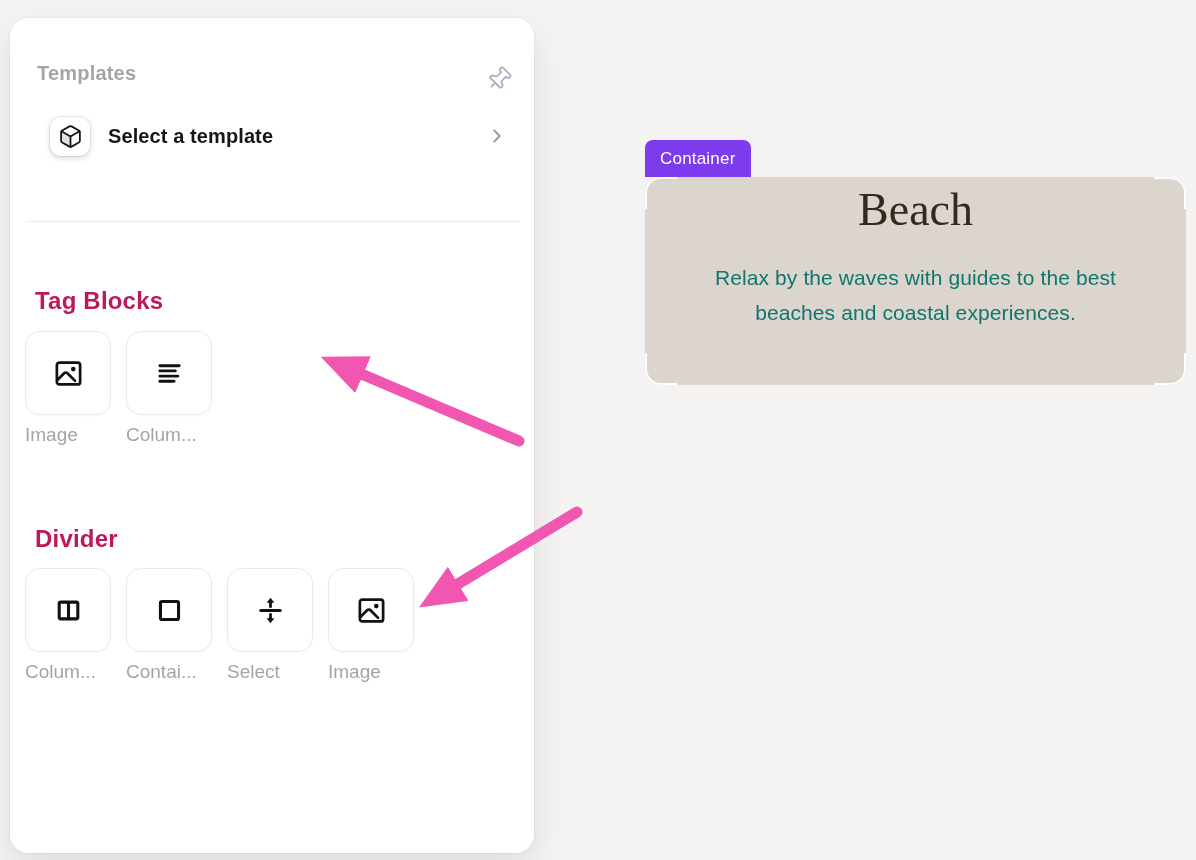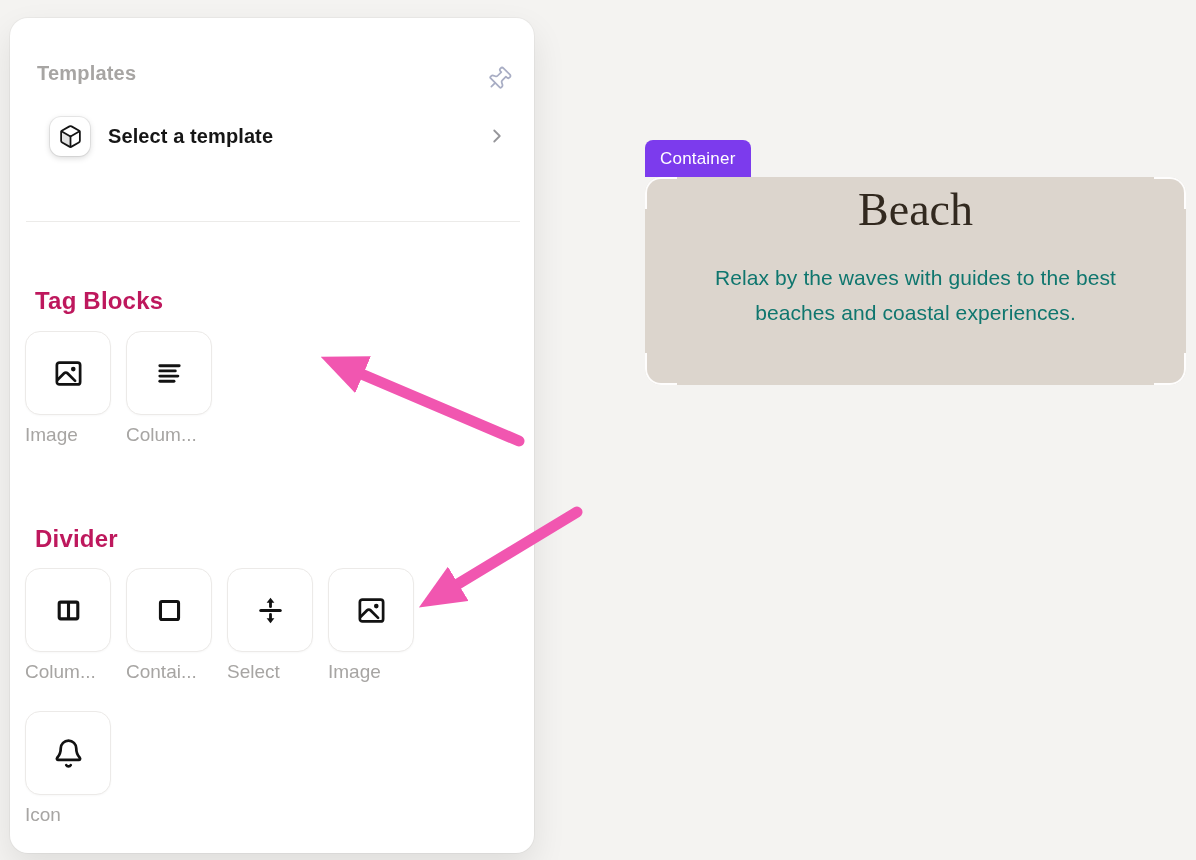--- a/index.html
+++ b/index.html
@@ -207,33 +207,20 @@
             <rect x="3" y="3.5" width="18" height="17" rx="2"></rect>
             <circle cx="15.7" cy="8.6" r="1.1" fill="currentColor" stroke-width="1.4"></circle>
             <path d="m3.6 16.8 5-5a1.8 1.8 0 0 1 2.6 0l5.9 5.9"></path>
           </svg>
         </span>
       </div>
       <div class="block-label">Image</div>
     </div>
   </div>
 
-  <div class="block-row row-unlinked2">
-    <div class="block-item">
-      <div class="block-btn">
-        <span>
-          <svg class="ic" width="31" height="31" viewBox="0 0 24 24" fill="none" stroke="currentColor" stroke-width="2.1" stroke-linecap="round" stroke-linejoin="round">
-            <path d="M10.268 21a2 2 0 0 0 3.464 0"></path>
-            <path d="M3.262 15.326A1 1 0 0 0 4 17h16a1 1 0 0 0 .74-1.673C19.41 13.956 18 12.499 18 8A6 6 0 0 0 6 8c0 4.499-1.411 5.956-2.738 7.326"></path>
-          </svg>
-        </span>
-      </div>
-      <div class="block-label">Icon</div>
-    </div>
-  </div>
 
 </div>
 
 <div class="container-badge">Container</div>
 
 <div class="beach-card">
   <span class="corner tl"></span>
   <span class="corner tr"></span>
   <span class="corner bl"></span>
   <span class="corner br"></span>

